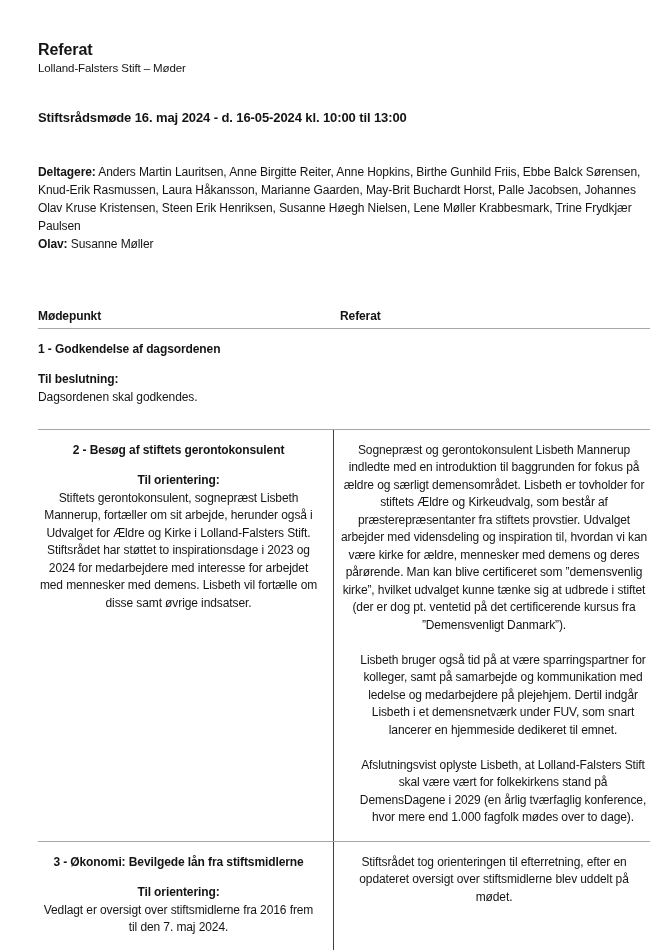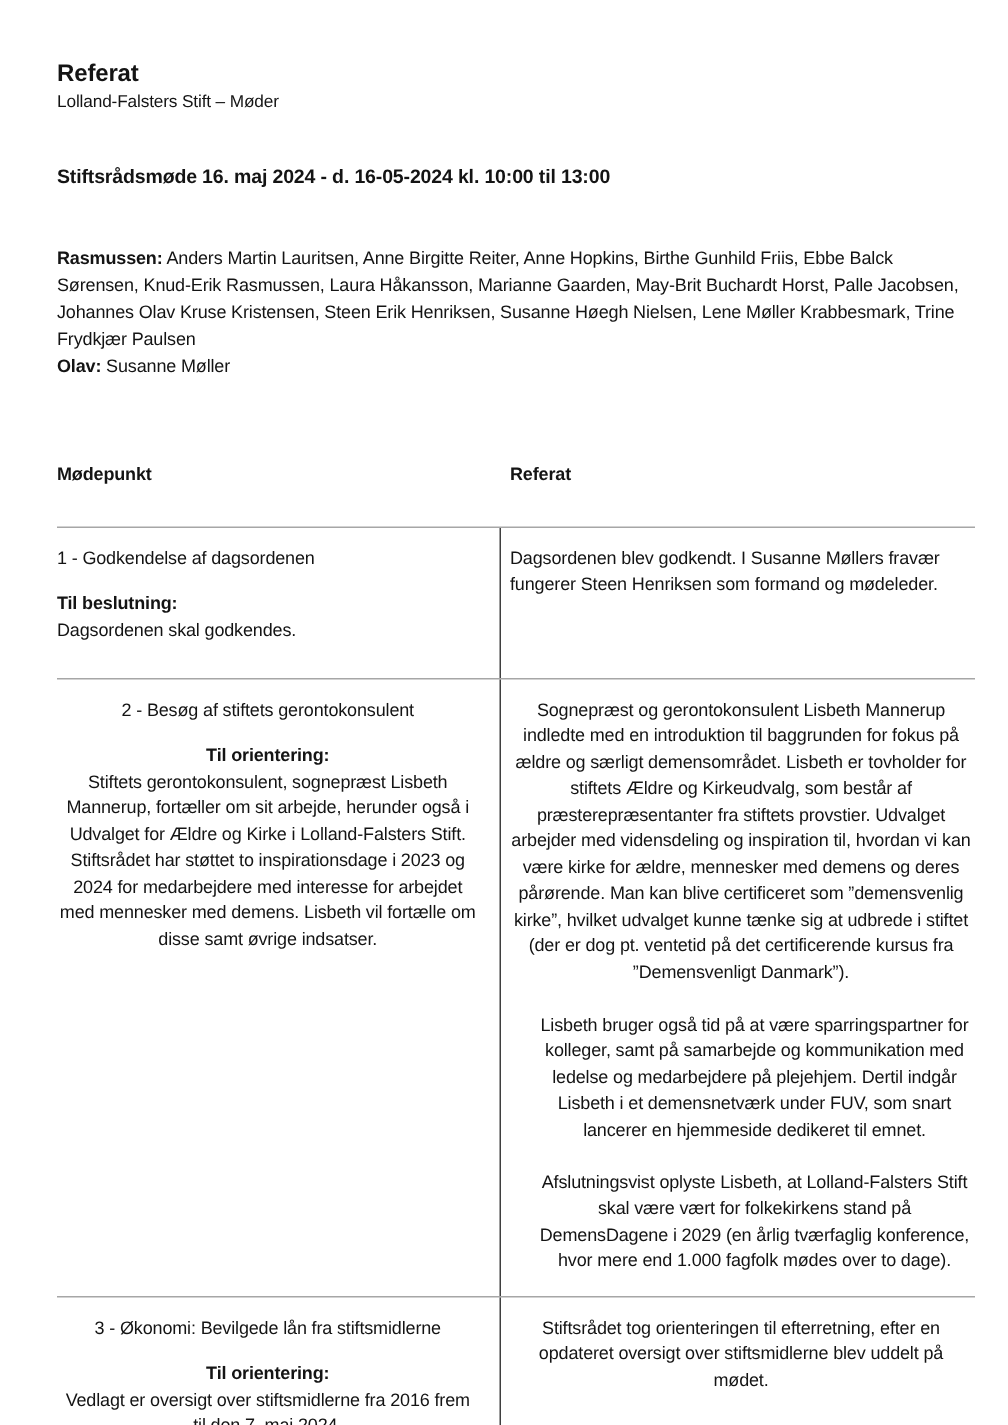--- a/index.html
+++ b/index.html
@@ -47,21 +47,21 @@
 
   .minutes-table {
     margin-top: 55px;
     width: 612px;
     font-size: 12px;
     line-height: 17.5px;
   }
   .thead {
     display: flex;
     font-weight: bold;
-    padding-bottom: 25px;
+    padding-bottom: 2px;
     border-bottom: 1.5px solid #a6a6a6;
   }
   .thead .hcell-left {
     box-sizing: border-box;
     flex: 0 0 295px;
   }
   .thead .hcell-right {
     box-sizing: border-box;
     flex: 0 0 317px;
     padding-left: 7px;
@@ -84,21 +84,21 @@
     flex: 0 0 295px;
     padding-right: 14px;
   }
   .cell.right {
     flex: 0 0 317px;
     border-left: 1.5px solid #3f3f3f;
     padding-left: 6px;
     padding-right: 2px;
   }
   .cell-title {
-    font-weight: normal;
+    font-weight: bold;
   }
   .subhead {
     font-weight: bold;
     margin-top: 13px;
   }
   .cell p {
     margin: 0;
   }
   .cell.right p + p {
     margin-top: 17.5px;
@@ -109,41 +109,36 @@
 <body>
 
 <div class="page">
 
   <h1 class="doc-title">Referat</h1>
   <div class="doc-subtitle">Lolland-Falsters Stift – Møder</div>
 
   <div class="meeting-heading">Stiftsrådsmøde 16. maj 2024 - d. 16-05-2024 kl. 10:00 til 13:00</div>
 
   <div class="participants-block">
-    <div><b>Rasmussen:</b><span> Anders Martin Lauritsen, Anne Birgitte Reiter, Anne Hopkins, Birthe Gunhild Friis, Ebbe Balck Sørensen, Knud-Erik Rasmussen, Laura Håkansson, Marianne Gaarden, May-Brit Buchardt Horst, Palle Jacobsen, Johannes Olav Kruse Kristensen, Steen Erik Henriksen, Susanne Høegh Nielsen, Lene Møller Krabbesmark, Trine Frydkjær Paulsen</span></div>
+    <div><b>Deltagere:</b><span> Anders Martin Lauritsen, Anne Birgitte Reiter, Anne Hopkins, Birthe Gunhild Friis, Ebbe Balck Sørensen, Knud-Erik Rasmussen, Laura Håkansson, Marianne Gaarden, May-Brit Buchardt Horst, Palle Jacobsen, Johannes Olav Kruse Kristensen, Steen Erik Henriksen, Susanne Høegh Nielsen, Lene Møller Krabbesmark, Trine Frydkjær Paulsen</span></div>
     <div><b>Olav:</b><span> Susanne Møller</span></div>
   </div>
 
   <div class="minutes-table">
     <div class="thead">
       <div class="hcell-left">Mødepunkt</div>
       <div class="hcell-right">Referat</div>
     </div>
     <div id="rows">
   <div class="trow">
     <div class="cell left">
       <div class="cell-title">1 - Godkendelse af dagsordenen</div>
       <div class="subhead">Til beslutning:</div>
       <div class="left-paras">
               <p>Dagsordenen skal godkendes.</p>
-            </div>
-    </div>
-    <div class="cell right">
-      <div class="right-paras">
-              <p>Dagsordenen blev godkendt. I Susanne Møllers fravær fungerer Steen Henriksen som formand og mødeleder.</p>
             </div>
     </div>
   </div>
 
   <div class="trow">
     <div class="cell left">
       <div class="cell-title">2 - Besøg af stiftets gerontokonsulent</div>
       <div class="subhead">Til orientering:</div>
       <div class="left-paras">
               <p>Stiftets gerontokonsulent, sognepræst Lisbeth Mannerup, fortæller om sit arbejde, herunder også i Udvalget for Ældre og Kirke i Lolland-Falsters Stift. Stiftsrådet har støttet to inspirationsdage i 2023 og 2024 for medarbejdere med interesse for arbejdet med mennesker med demens. Lisbeth vil fortælle om disse samt øvrige indsatser.</p>

